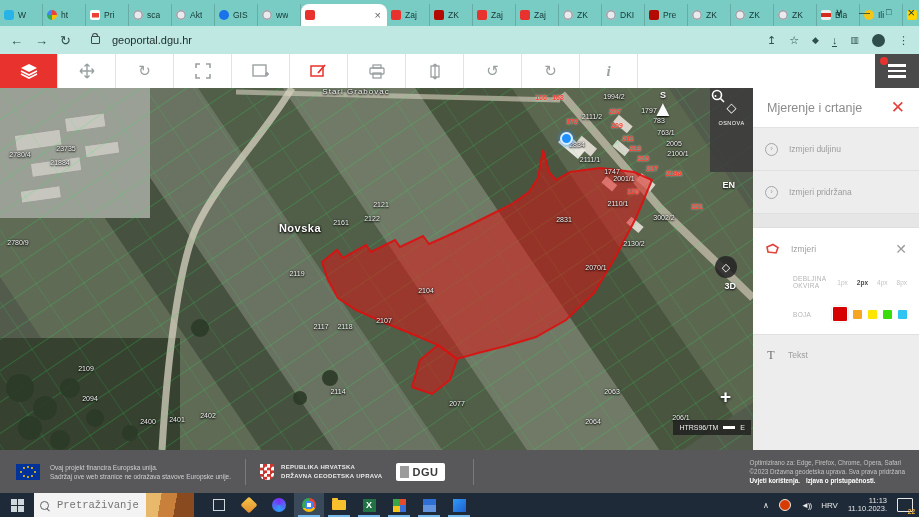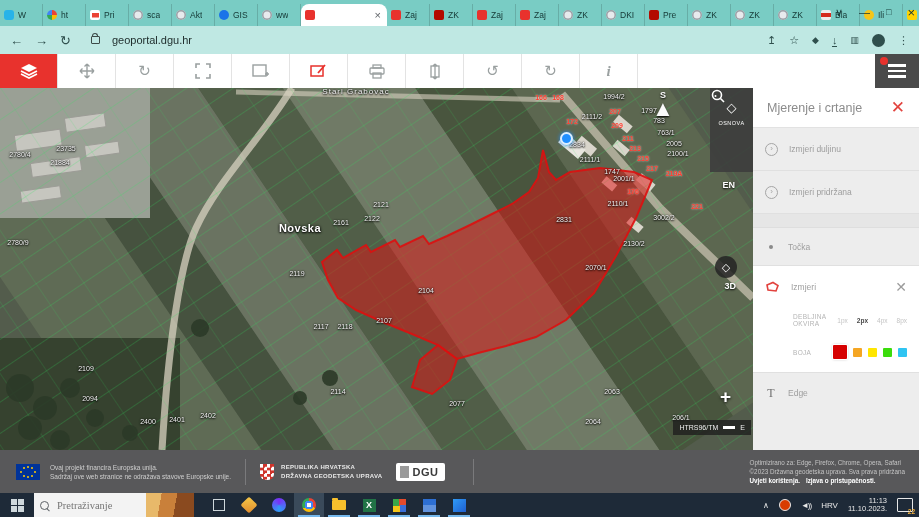--- a/index.html
+++ b/index.html
@@ -136,21 +136,21 @@
            display:flex;align-items:center;}
   .startbtn{width:34px;height:24px;display:flex;align-items:center;justify-content:center;cursor:pointer;}
   .winlogo{display:grid;grid-template-columns:6px 6px;grid-template-rows:6px 6px;gap:1px;}
   .winlogo i{background:#cfd8dc;}
   .searchbox{width:160px;height:24px;background:#f3f3f3;display:flex;align-items:center;gap:6px;
              padding:0 6px;box-sizing:border-box;position:relative;overflow:hidden;}
   .mag{width:7px;height:7px;border:1.4px solid #5f6368;border-radius:50%;position:relative;flex:none;}
   .mag:after{content:"";position:absolute;left:6px;top:6px;width:4px;height:1.4px;background:#5f6368;
              transform:rotate(45deg);transform-origin:0 0;}
   .searchbox input{border:none;background:transparent;outline:none;font-size:10.5px;width:88px;
-                   font-family:Liberation Serif, serif;color:#333;}
+                   font-family:Liberation Mono, monospace;color:#333;}
   .searchimg{position:absolute;right:0;top:0;width:48px;height:24px;
              background:linear-gradient(100deg,#e8b96a 0 30%,#c9803a 30% 60%,#8a4a1f 60%);}
   .ticons{display:flex;margin-left:10px;}
   .tslot{width:30px;height:24px;display:flex;align-items:center;justify-content:center;position:relative;cursor:pointer;}
   .tslot.open:after{content:"";position:absolute;left:4px;bottom:0;width:22px;height:2px;background:#76b9ed;}
   .tslot.activewin{background:#3a4a5a;}
   .icv{width:12px;height:12px;border:1.5px solid #cfd8dc;box-sizing:border-box;}
   .icdiamond{width:12px;height:12px;background:linear-gradient(135deg,#f7c948,#e08b2d);transform:rotate(45deg);border-radius:2px;}
   .icmedia{width:14px;height:14px;border-radius:50%;background:conic-gradient(#7b2ff7,#2f9bf7,#7b2ff7);}
   .icchrome{width:14px;height:14px;border-radius:50%;
@@ -500,24 +500,20 @@
     </div>
     <div class="sb-row">
       <span class="cicon">›</span>
       <span class="lbl">Izmjeri duljinu</span>
     </div>
     <div class="sb-row">
       <span class="cicon">›</span>
       <span class="lbl">Izmjeri pridržana</span>
     </div>
     <div class="spacer"></div>
-    <div class="sb-row" style="height:38px;">
-      <span class="dot"></span>
-      <span class="lbl">Točka</span>
-    </div>
     <div class="polysec">
       <div class="polyhead">
         <svg width="15" height="12" viewBox="0 0 15 12">
           <path d="M2,4 L8,1.5 L13,4.5 L11,10 L3,9 Z" fill="none" stroke="#e2433e" stroke-width="1.6"></path>
         </svg>
         <span class="lbl">Izmjeri</span>
         <span class="polyx">✕</span>
       </div>
       <div class="optrow">
         <span class="optlbl">DEBLJINA OKVIRA</span>
@@ -534,21 +530,21 @@
             <span class="swatch sel" style="background: rgb(214, 0, 0);"></span>
             <span class="swatch" style="background: rgb(245, 166, 35);"></span>
             <span class="swatch" style="background: rgb(255, 230, 0);"></span>
             <span class="swatch" style="background: rgb(59, 220, 12);"></span>
             <span class="swatch" style="background: rgb(47, 196, 242);"></span>
           </span>
       </div>
     </div>
     <div class="sb-row" style="height:40px;border-bottom:none;">
       <span class="tic">T</span>
-      <span class="lbl">Edge</span>
+      <span class="lbl">Tekst</span>
     </div>
   </div>
 
   <div class="footer">
     <div class="euflag">
       <i style="left:11px;top:2px"></i>
         <i style="left:15px;top:3px"></i>
         <i style="left:18px;top:7px"></i>
       <i style="left:15px;top:11px"></i>
         <i style="left:11px;top:12px"></i>

